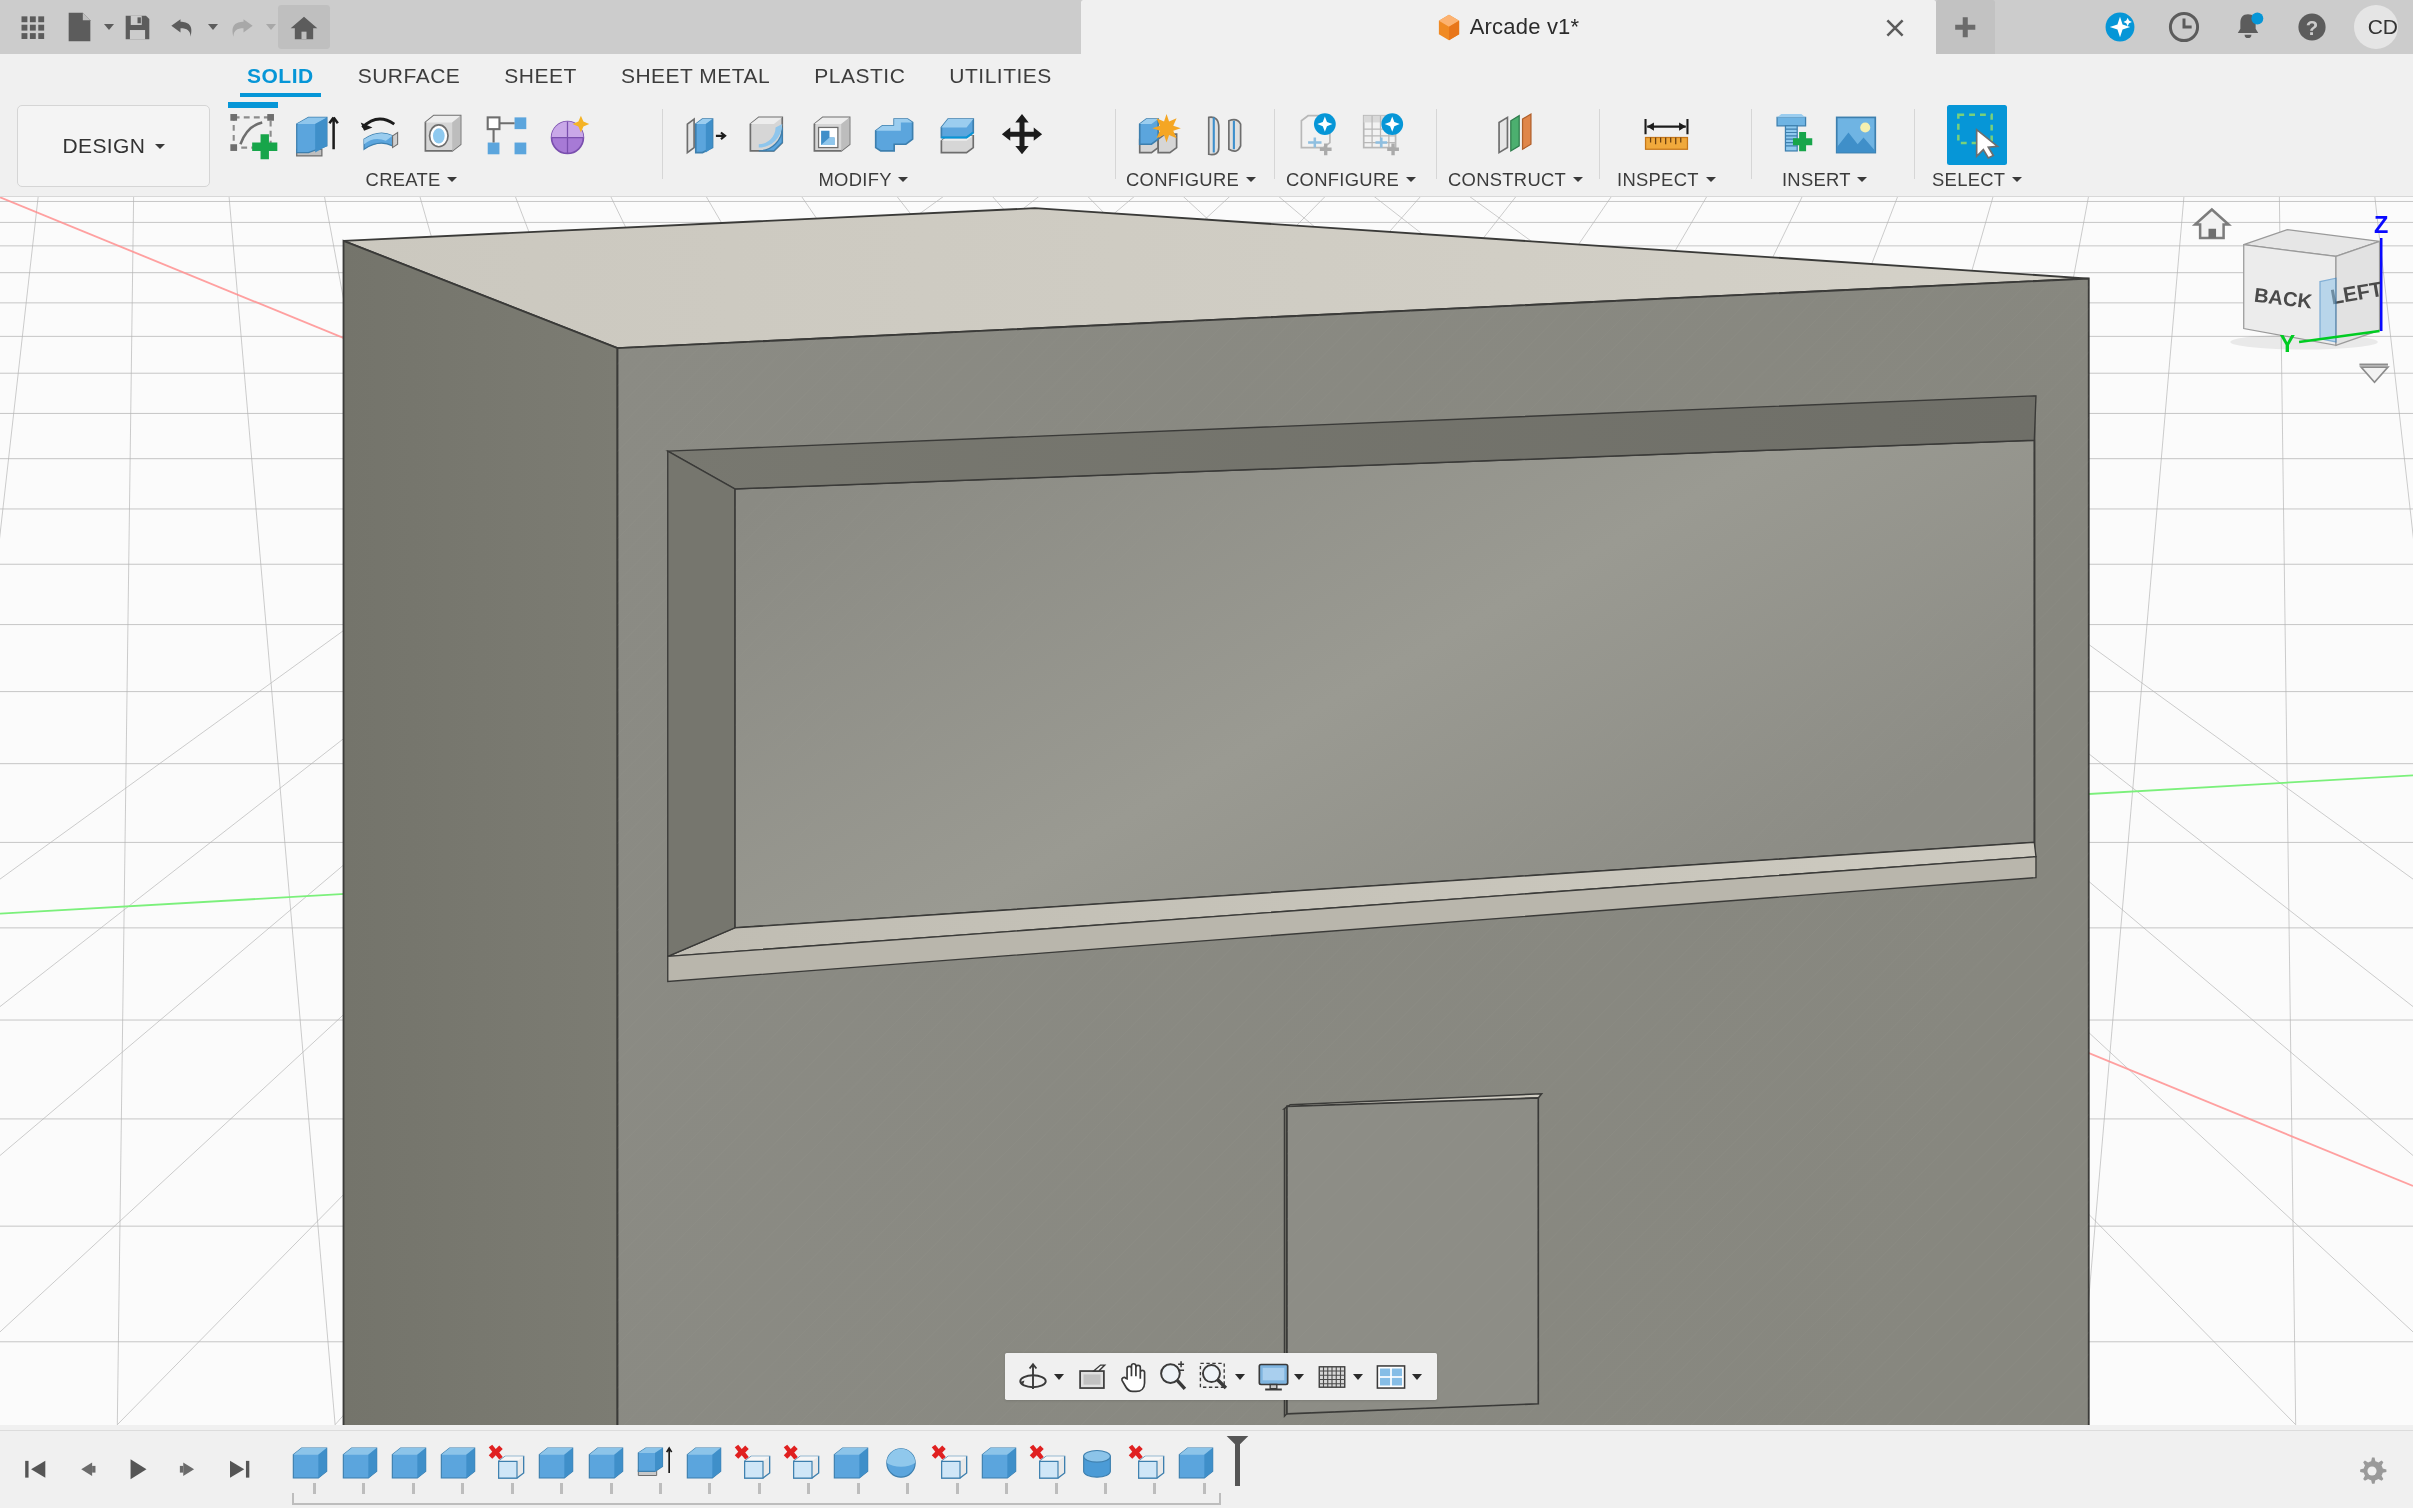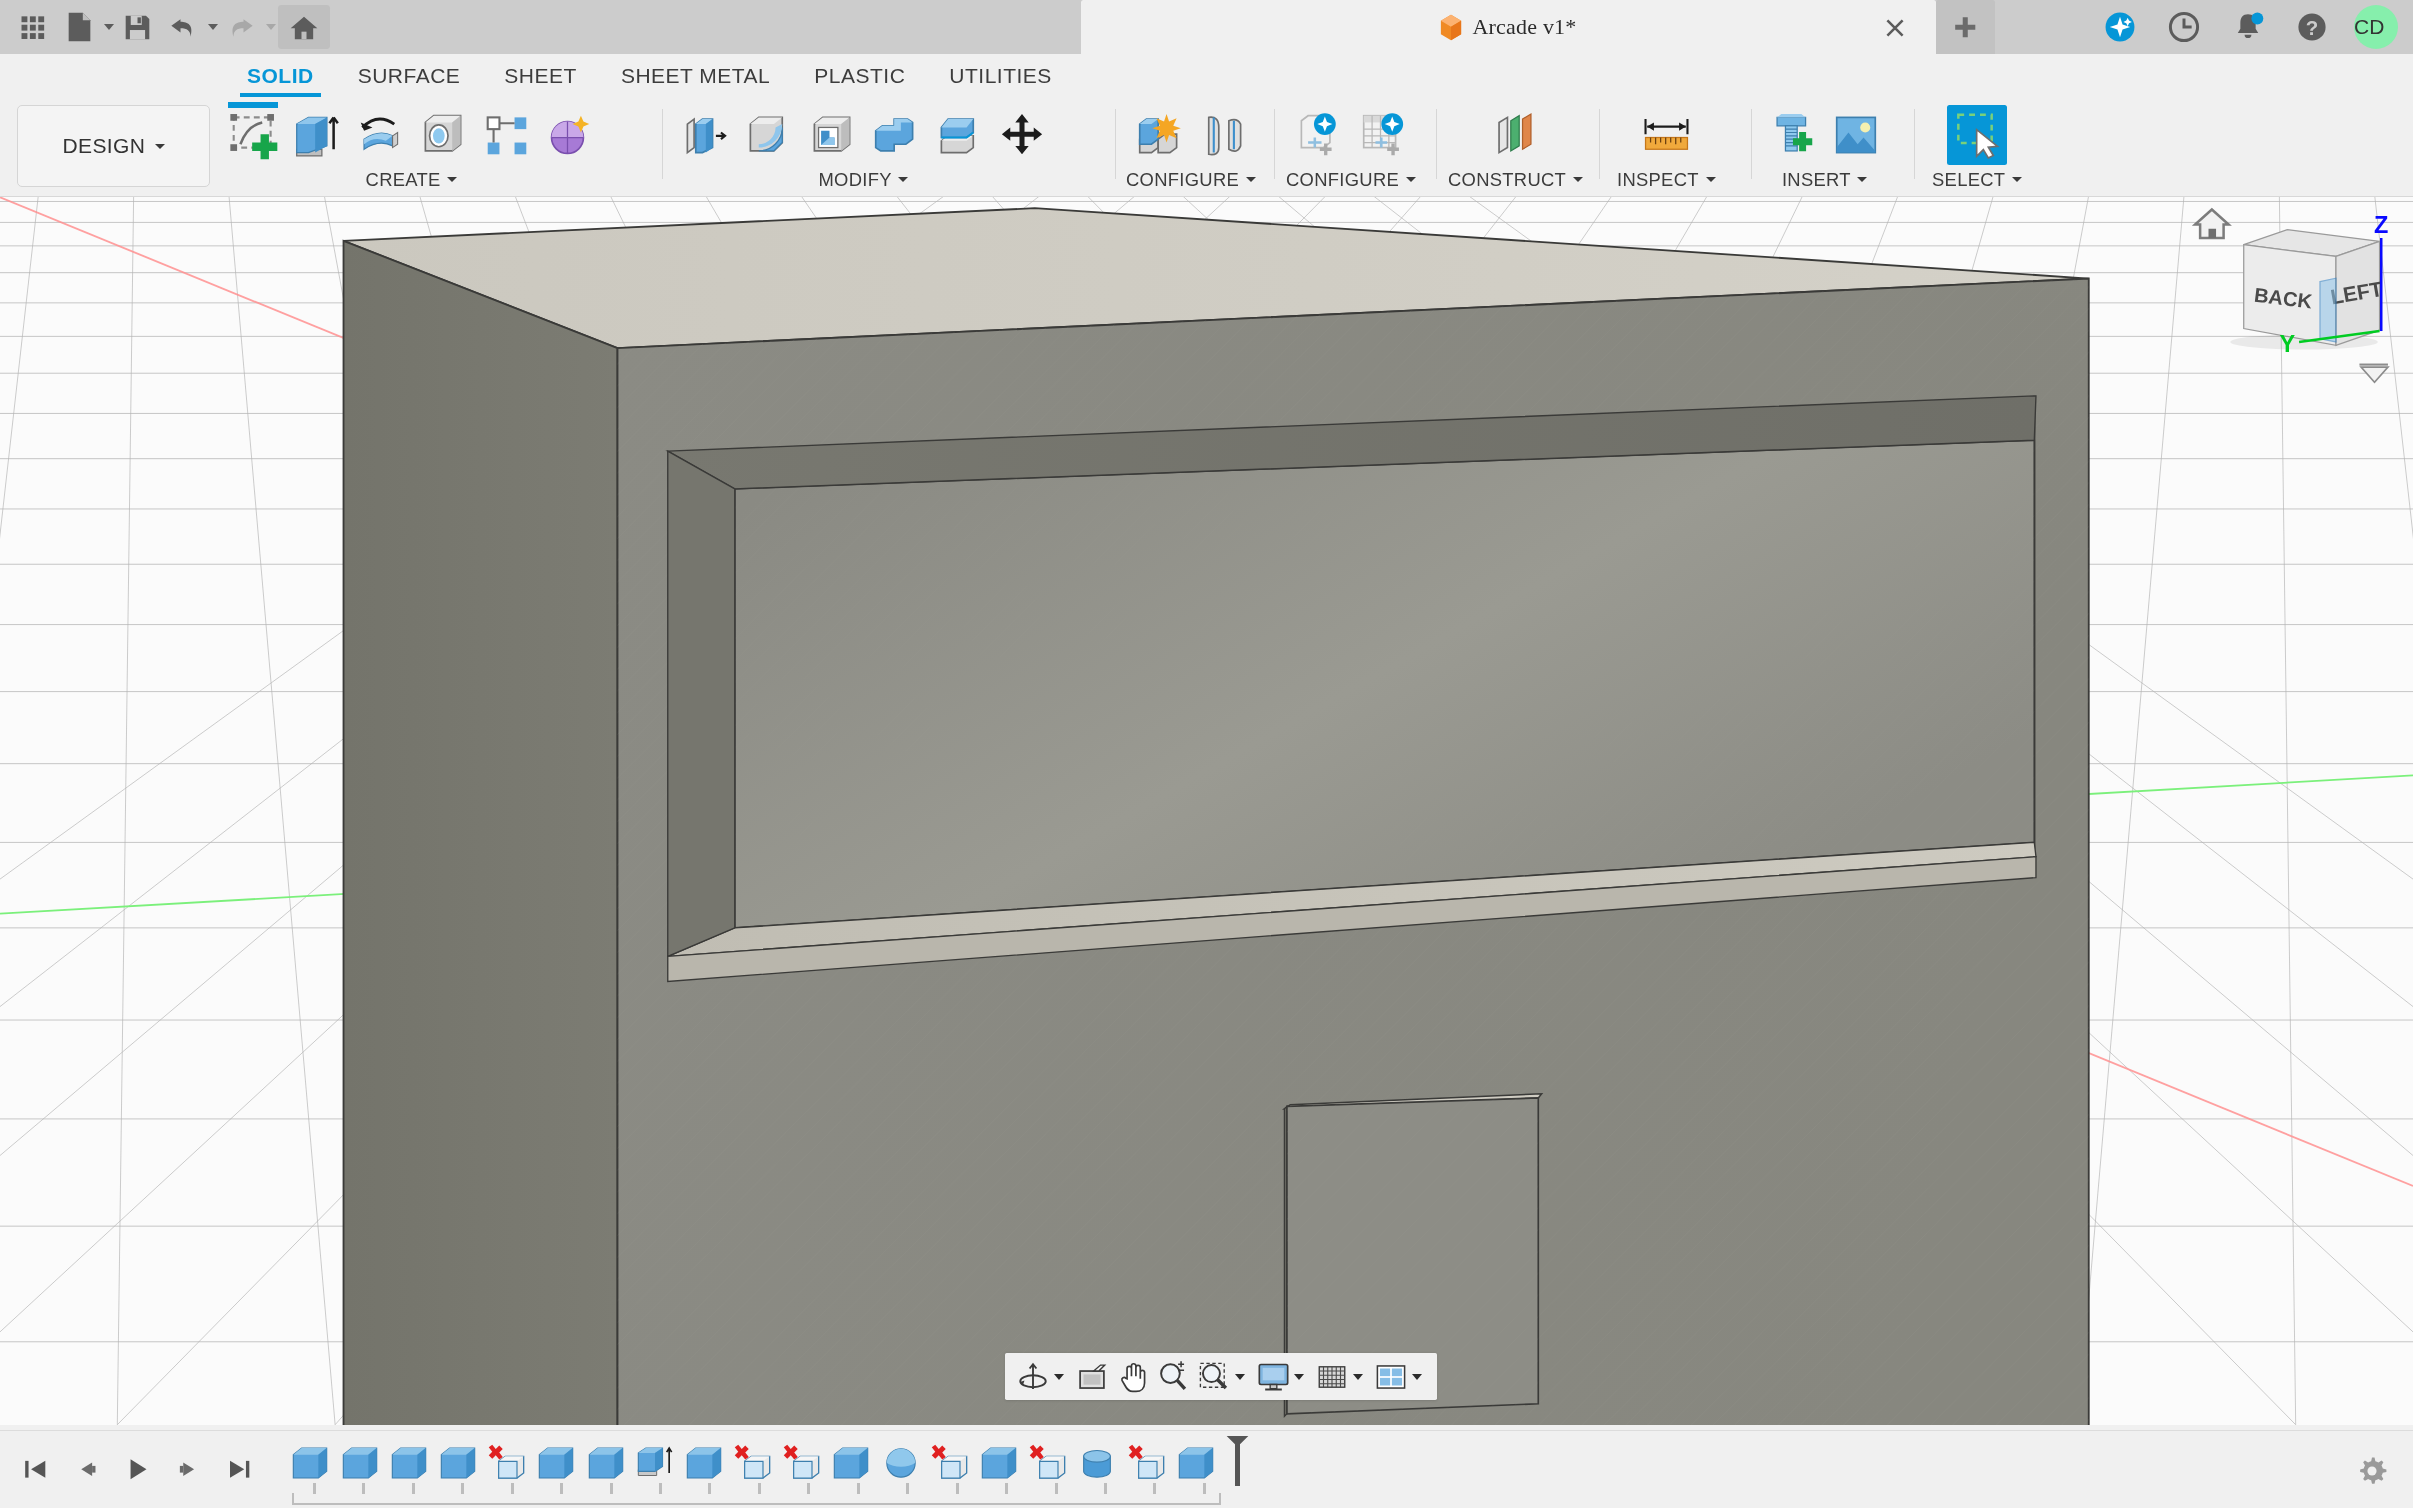--- a/index.html
+++ b/index.html
@@ -7,29 +7,29 @@
   #app{position:relative;width:2413px;height:1508px;background:#f0f0f0;}
 
   
   .titlebar{position:absolute;left:0;top:0;width:2413px;height:54px;background:#cccccc;display:flex;align-items:center;}
   .qa{display:flex;align-items:center;height:54px;padding-left:11.7px;gap:1.7px;}
   .qbtn{width:44px;height:44px;display:flex;align-items:center;justify-content:center;border-radius:3.4px;}
   .qbtn.home{background:#bfbfbf;width:52px;}
   .caret{width:0;height:0;border-left:5.9px solid transparent;border-right:5.9px solid transparent;border-top:6.7px solid #5c5c5c;margin-left:0.8px;}
   .caret.sm{border-left:5px solid transparent;border-right:5px solid transparent;border-top:5.9px solid #3a3a3a;}
 
-  .tabstrip{position:absolute;left:1081px;top:0;display:flex;align-items:flex-end;height:54px;font-family:Liberation Serif, serif;}
+  .tabstrip{position:absolute;left:1081px;top:0;display:flex;align-items:flex-end;height:54px;}
   .doctab{height:54px;min-width:855px;background:#f0f0f0;display:flex;align-items:center;justify-content:center;position:relative;border-top-left-radius:2.5px;border-top-right-radius:2.5px;}
   .doctab .title{font-size:22px;color:#2b2b2b;letter-spacing:0.2px;}
   .fcube{width:22px;height:27px;margin-right:10px;position:relative;flex:0 0 auto;}
   .tabclose{position:absolute;right:30px;top:17px;width:22px;height:22px;}
   .plustab{width:59px;height:54px;background:#c2c2c2;display:flex;align-items:center;justify-content:center;border-top-left-radius:2.5px;border-top-right-radius:2.5px;}
 
   .rightdock{position:absolute;right:15px;top:0;height:54px;display:flex;align-items:center;gap:20px;}
-  .avatar{width:44px;height:44px;border-radius:50%;background:#86efac;display:flex;align-items:center;justify-content:flex-start;font-size:21px;color:#333;}
+  .avatar{width:44px;height:44px;border-radius:50%;background:#e5e5e5;display:flex;align-items:center;justify-content:flex-end;font-size:21px;color:#333;}
 
   
   .ribbontabs{position:absolute;left:0;top:54px;width:2033px;height:44px;background:#f0f0f0;display:flex;align-items:center;padding-left:225px;box-sizing:border-box;}
   .rtab{font-size:21px;color:#3c3c3c;letter-spacing:0.5px;padding:0 22px;height:44px;line-height:44px;position:relative;}
   .rtab.active{color:#0696d7;font-weight:bold;}
   .rtab.active::after{content:"";position:absolute;left:15px;right:15px;bottom:0;height:5px;background:#0696d7;}
 
   
   .ribbon{position:absolute;left:0;top:97px;width:2413px;height:99px;background:#f0f0f0;border-bottom:0.8px solid #d8d8d8;}
   .designbox{position:absolute;left:17px;top:8.4px;width:191px;height:80px;border:0.8px solid #d5d5d5;border-radius:5px;background:#f4f4f4;display:flex;align-items:center;justify-content:center;gap:8.4px;}

